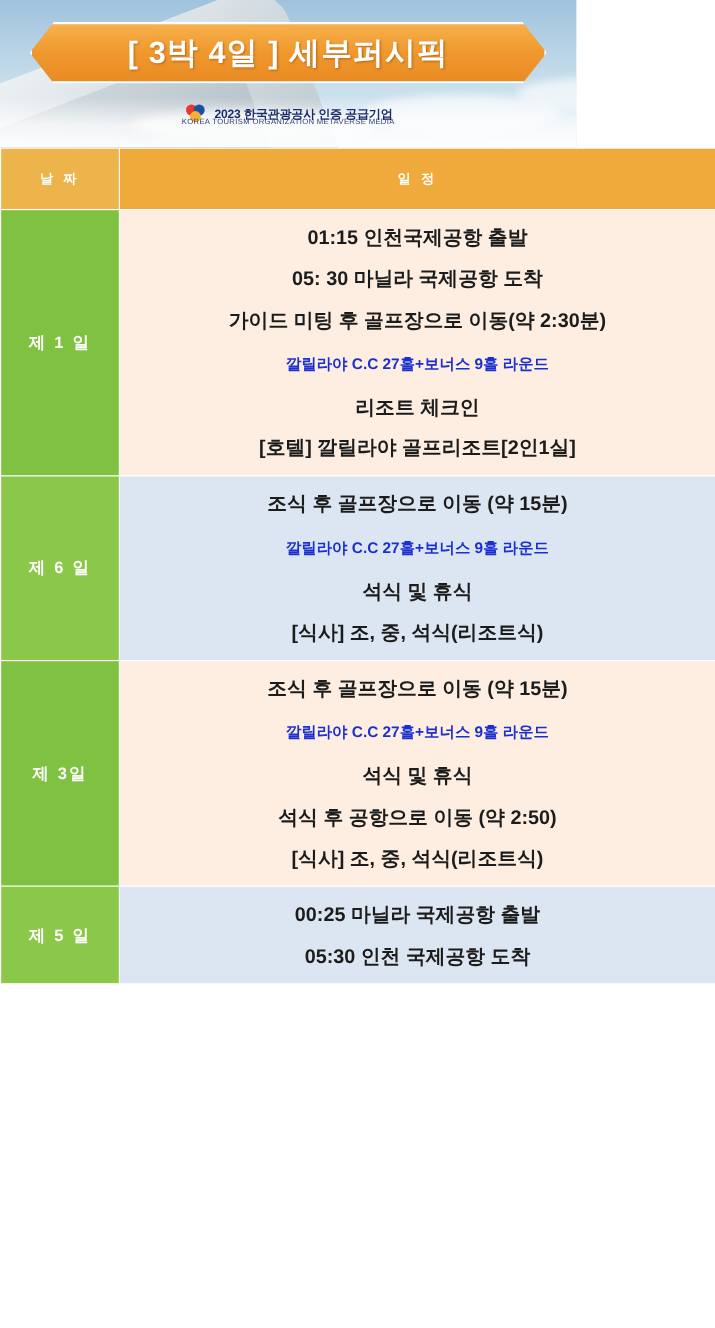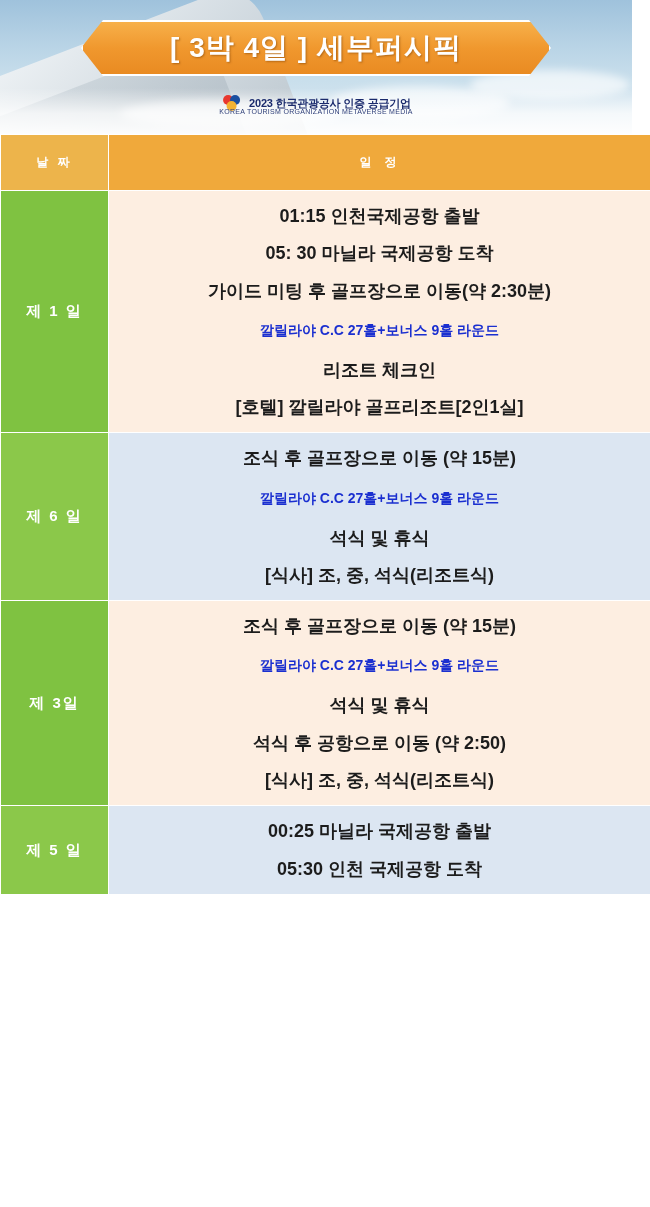--- a/index.html
+++ b/index.html
@@ -13,21 +13,21 @@
   .page {
     position: relative;
     width: 650px;
     height: 1207px;
     overflow: hidden;
   }
 
   
   .hero {
     position: relative;
-    width: 632px;
+    width: 524px;
     height: 134px;
     background:
        linear-gradient(180deg, #9fc2dc 0%, #b9d4e6 35%, #c9dfec 60%, #dce9f2 100%);
     overflow: hidden;
     padding-left: 48px;
   }
   
   .wing {
     position: absolute;
     left: -40px;
@@ -139,21 +139,21 @@
     background: #f0a93b;
     color: #ffffff;
     font-size: 12px;
     font-weight: bold;
     letter-spacing: 3px;
     text-align: center;
     height: 56px;
     vertical-align: middle;
   }
   .hdr-date { background: #edb44b; }
-  .hdr-plan { background: #f0a93b; font-family: Liberation Mono, monospace; }
+  .hdr-plan { background: #f0a93b; }
 
   .cell-date {
     background: #7fc241;
     color: #ffffff;
     font-size: 15px;
     font-weight: bold;
     letter-spacing: 2px;
     text-align: center;
     vertical-align: middle;
   }

